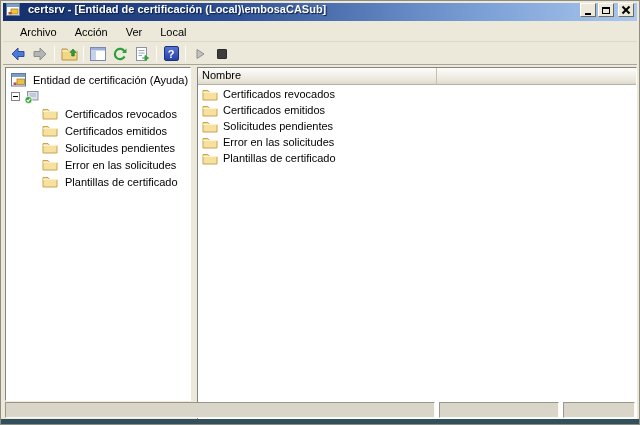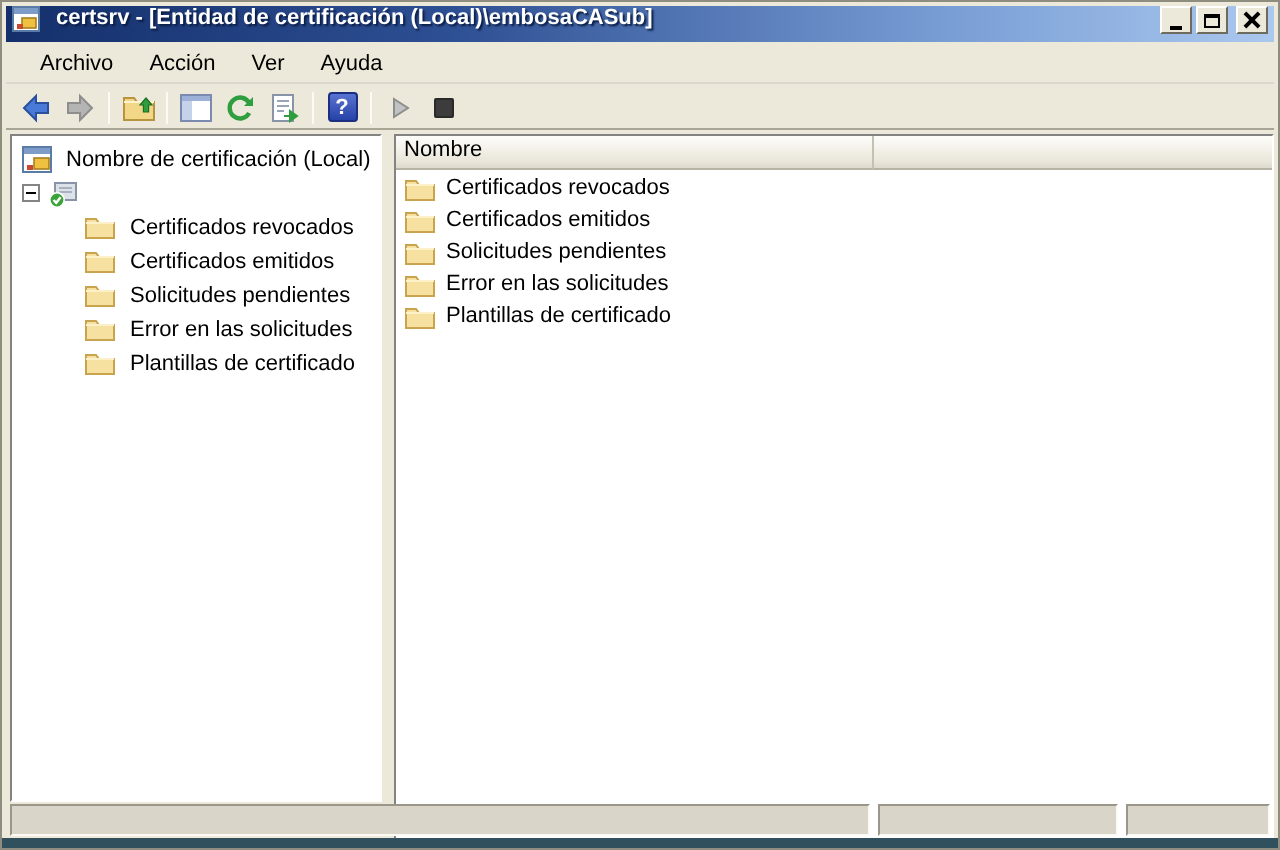--- a/index.html
+++ b/index.html
@@ -135,21 +135,21 @@
       <span class="win-btn" style="margin-left:2px;">
           <span class="glyph-close"></span>
         </span>
     </span>
   </div>
 
   <div class="menubar">
     <span class="menu-item">Archivo</span>
     <span class="menu-item">Acción</span>
     <span class="menu-item">Ver</span>
-    <span class="menu-item">Ayuda</span>
+    <span class="menu-item">Local</span>
   </div>
 
   <div class="toolbar">
     <span class="tb-btn">
       <span>
         <svg width="16" height="16" viewBox="0 0 16 16">
           <path d="M8 2 L2 8 L8 14 L8 10.5 L14 10.5 L14 5.5 L8 5.5 Z" fill="#4a7ad8" stroke="#2a4f9e"></path>
         </svg>
       </span>
     </span>
@@ -219,21 +219,21 @@
     <div class="pane tree-pane">
       <div class="tree-row">
         <span class="ico" style="margin-left:5px;">
           <svg width="15" height="14" viewBox="0 0 15 14">
             <rect x="0.5" y="0.5" width="14" height="12.5" fill="#fff" stroke="#5a7ba6"></rect>
             <rect x="1" y="1" width="13" height="3" fill="#7d9cc8"></rect>
             <rect x="6" y="6" width="7.5" height="5.5" fill="#f0c040" stroke="#a87f20" stroke-width="0.8"></rect>
             <rect x="2.5" y="9.5" width="3" height="2.5" fill="#c84830"></rect>
           </svg>
         </span>
-        <span class="lbl">Nombre de certificación (Local)</span>
+        <span class="lbl">Entidad de certificación (Ayuda)</span>
       </div>
       <div class="tree-row sel">
         <span class="expander"></span>
         <span class="ico">
           <svg width="15" height="14" viewBox="0 0 15 14">
             <rect x="3.5" y="1.5" width="10.5" height="8.5" fill="#dde1e8" stroke="#8a94a8"></rect>
             <path d="M5.5 4 H12 M5.5 6 H12" stroke="#aab2c2" stroke-width="1"></path>
             <circle cx="4.5" cy="10" r="3.6" fill="#3aa43a" stroke="#fff" stroke-width="0.8"></circle>
             <path d="M2.8 10 L4.1 11.4 L6.3 8.6" fill="none" stroke="#fff" stroke-width="1.2"></path>
           </svg>

